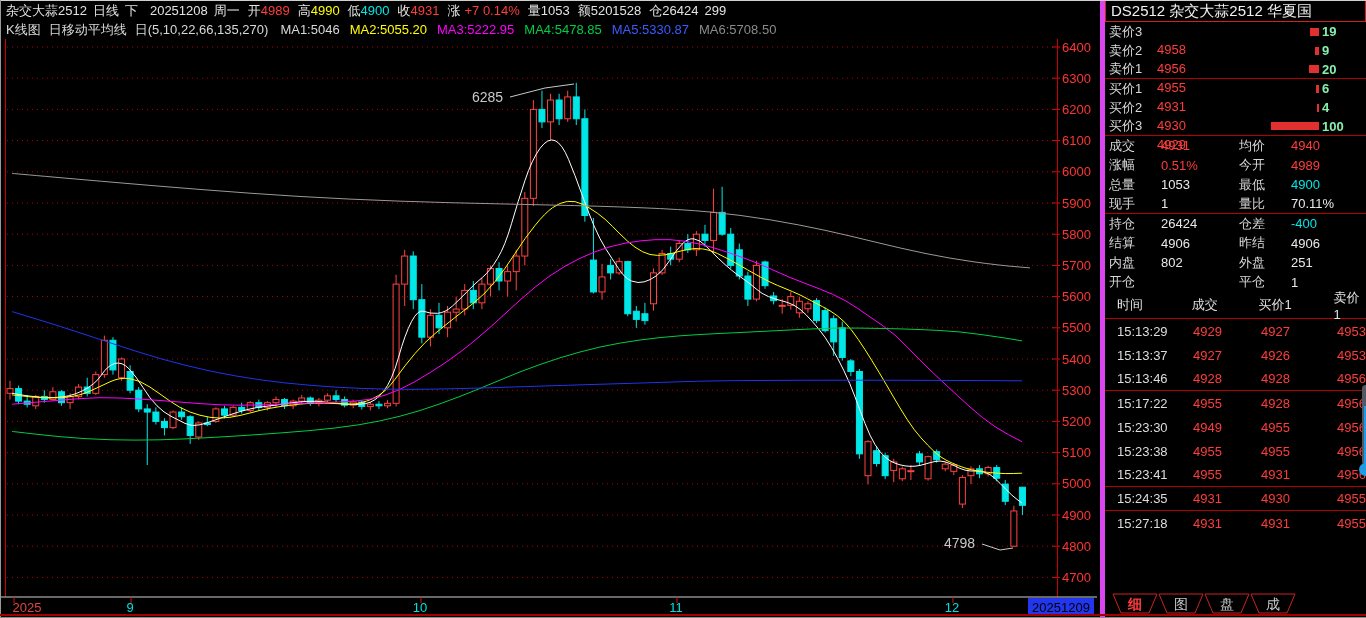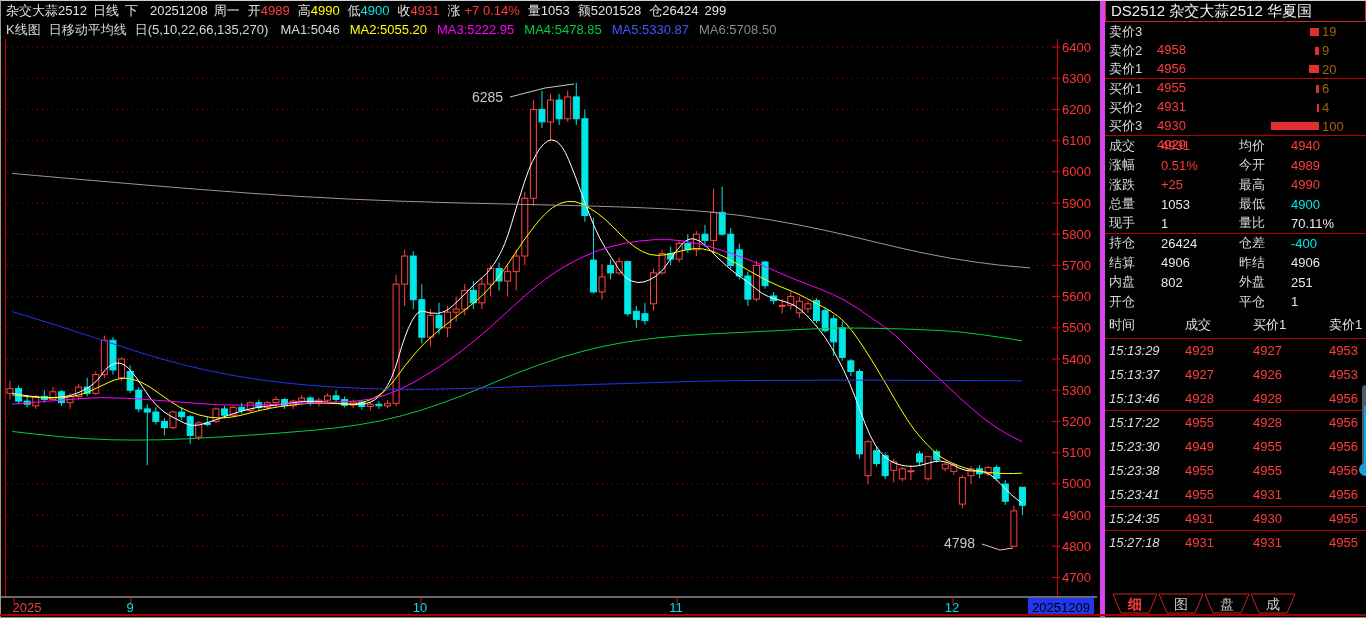--- a/index.html
+++ b/index.html
@@ -22,28 +22,28 @@
          border-left:5px solid #d946ef;box-sizing:border-box;font-size:13px;}
   .p-header{height:22px;line-height:20px;box-sizing:border-box;border:1px solid #cc2222;
             color:#f0f0f0;font-size:15px;padding-left:5px;white-space:nowrap;overflow:hidden;}
   .p-row{display:flex;align-items:center;height:19px;box-sizing:border-box;padding-left:4px;}
   .sep{border-bottom:1px solid #b40000;}
   .lbl{color:#d8d8d8;}
   .red{color:#ff3c3c;} .cyan{color:#00e7e7;} .white{color:#e8e8e8;}
   .wd .lbl{width:44px;} .wd .v1{width:88px;} .wd .l2{width:50px;}
   .pr .lbl{width:48px;} .pr .price{width:78px;color:#ff3c3c;margin-top:36px;}
   .pr .bar{height:8px;background:#e03030;margin-left:auto;margin-right:3px;}
-  .pr .num{width:44px;color:#a16207;}
+  .pr .num{width:44px;color:#86efac;font-weight:bold;}
   .stat{height:19.5px;} .stat .l1{width:52px;} .stat .v1{width:78px;} .stat .l2{width:52px;}
   .t-head{display:flex;height:27px;align-items:center;box-sizing:border-box;
           border-bottom:1px solid #b40000;color:#e0e0e0;padding-left:4px;}
   .t-head span,.t-row span{display:inline-block;}
-  .c0{width:70px;} .c1{width:62px;padding-left:6px;} .c2{width:66px;padding-left:6px;} .c3{padding-left:10px;}
+  .c0{width:70px;margin-left:8px;} .c1{width:62px;padding-left:6px;} .c2{width:66px;padding-left:6px;} .c3{padding-left:10px;}
   .t-row{display:flex;height:24px;align-items:center;box-sizing:border-box;padding-left:4px;}
-  .t-row .c0{color:#dcdcdc;font-style:italic;} .t-row .c1,.t-row .c2,.t-row .c3{color:#ff3c3c;}
+  .t-row .c0{color:#dcdcdc;} .t-row .c1,.t-row .c2,.t-row .c3{color:#ff3c3c;}
   #scroll-pill{position:absolute;left:257px;top:385px;width:7px;height:80px;background:#4e5a64;border-radius:4px;}
   #scroll-stem{position:absolute;left:259px;top:406px;width:3px;height:62px;background:#1e9be2;}
   #scroll-ball{position:absolute;left:254px;top:463px;width:13px;height:13px;border-radius:50%;background:#1e9be2;}
   #tabs-svg{position:absolute;left:2px;top:592px;}
 </style>
 </head>
 <body>
 
 <div id="top-edge"></div>
 <div id="left-edge"></div>
@@ -420,26 +420,20 @@
         <span class="lbl l2">均价</span>
         <span class="red">4940</span>
       </div>
       <div class="p-row stat">
         <span class="lbl l1">涨幅</span>
         <span class="v1 red">0.51%</span>
         <span class="lbl l2">今开</span>
         <span class="red">4989</span>
       </div>
       <div class="p-row stat">
-        <span class="lbl l1">涨跌</span>
-        <span class="v1 red">+25</span>
-        <span class="lbl l2">最高</span>
-        <span class="red">4990</span>
-      </div>
-      <div class="p-row stat">
         <span class="lbl l1">总量</span>
         <span class="v1 white">1053</span>
         <span class="lbl l2">最低</span>
         <span class="cyan">4900</span>
       </div>
       <div class="p-row stat sep">
         <span class="lbl l1">现手</span>
         <span class="v1 white">1</span>
         <span class="lbl l2">量比</span>
         <span class="white">70.11%</span>

